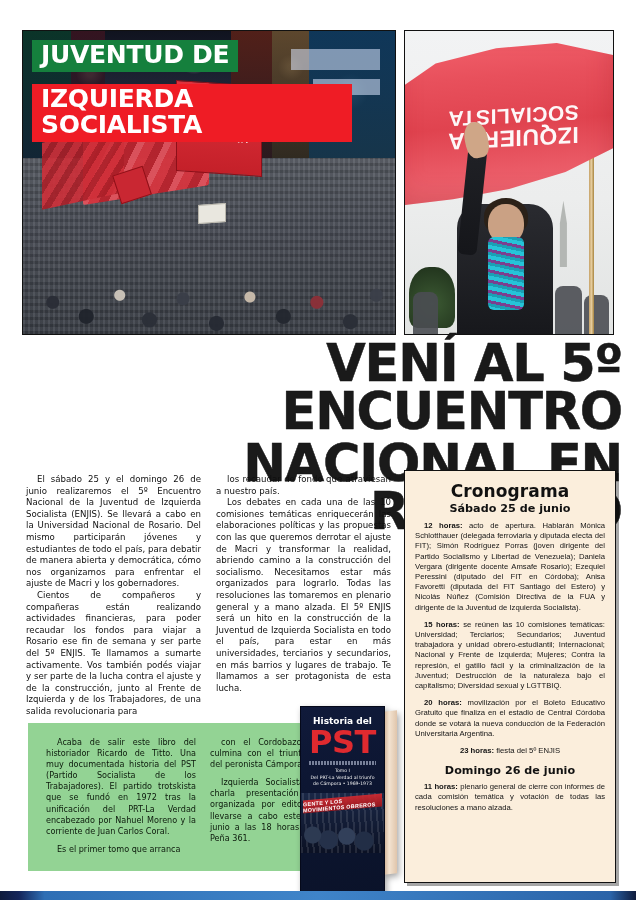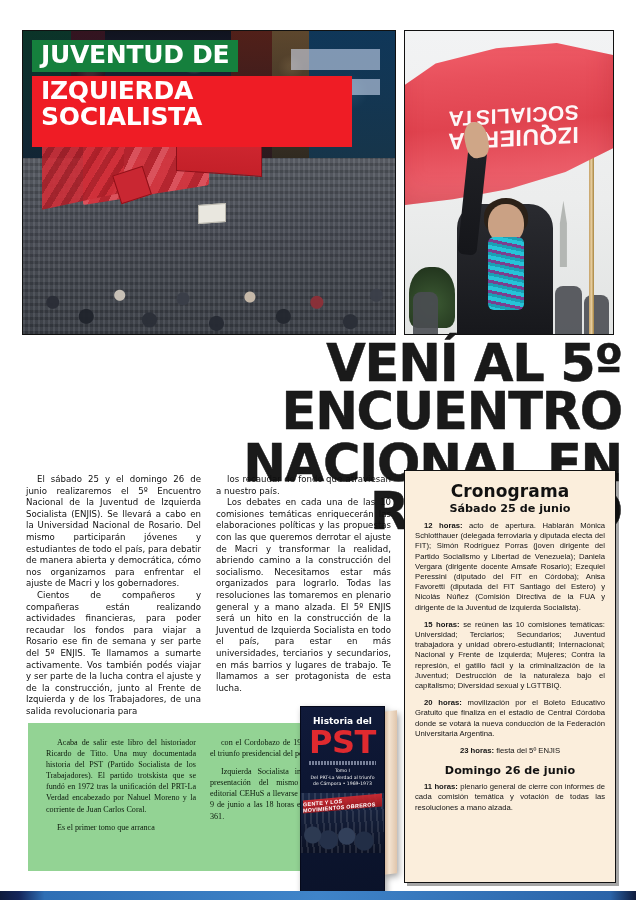--- a/index.html
+++ b/index.html
@@ -136,21 +136,21 @@
     font-size:7.7px;line-height:10.2px;color:#141414;text-align:justify;text-indent:9px;}
   .crono p b{font-weight:bold;}
   .crono p.centerline{text-align:center;text-indent:0;}
 
   
   .greenbox{position:absolute;left:28px;top:723px;width:366px;height:148px;
     background:#93d394;}
   .gb-col{position:absolute;top:14px;width:150px;
     font-family:"DejaVu Sans",sans-serif;font-size:8.1px;line-height:11.1px;
     color:#0c1a0c;text-align:justify;}
-  .gb-col p{margin:0 0 7px 0;text-indent:11px;font-family:Liberation Serif, serif;}
+  .gb-col p{margin:0 0 7px 0;text-indent:11px;}
   .gb-1{left:18px;}
   .gb-2{left:182px;}
   .gb-price{text-align:right;text-indent:0;margin-top:9px;font-size:9.2px;}
 
   
   .book{position:absolute;left:300px;top:706px;width:97px;height:172px;
     filter:drop-shadow(2px 3px 3px rgba(0,0,0,.35));}
   .book-pages{position:absolute;right:0;top:5px;width:13px;height:163px;
     background:linear-gradient(90deg,#cdae92,#f3e3d1 40%,#e0c5ab);
     transform:skewY(-6deg);}
@@ -296,14 +296,14 @@
   </div>
 
   <div class="bottombar"></div>
 
 </div>
 
 <div style="position:absolute;left:32px;top:40px;width:320px;z-index:5;">
   <div style="display:inline-block;background:#15803d;color:#fff;font-family:'DejaVu Sans',sans-serif;
               font-weight:bold;font-size:25px;line-height:1.06;padding:2px 9px 3px 9px;letter-spacing:-.3px;" id="bn1">JUVENTUD DE</div>
   <div style="display:inline-block;background:#ef1c25;color:#fff;font-family:'DejaVu Sans',sans-serif;
-              font-weight:bold;font-size:25px;line-height:1.06;padding:2px 9px 16px 9px;margin-top:4px;letter-spacing:-.3px;" id="bn2">IZQUIERDA SOCIALISTA</div>
+              font-weight:bold;font-size:25px;line-height:1.06;padding:2px 9px 3px 9px;margin-top:12px;letter-spacing:-.3px;" id="bn2">IZQUIERDA SOCIALISTA</div>
 </div>
 
 </body></html>

